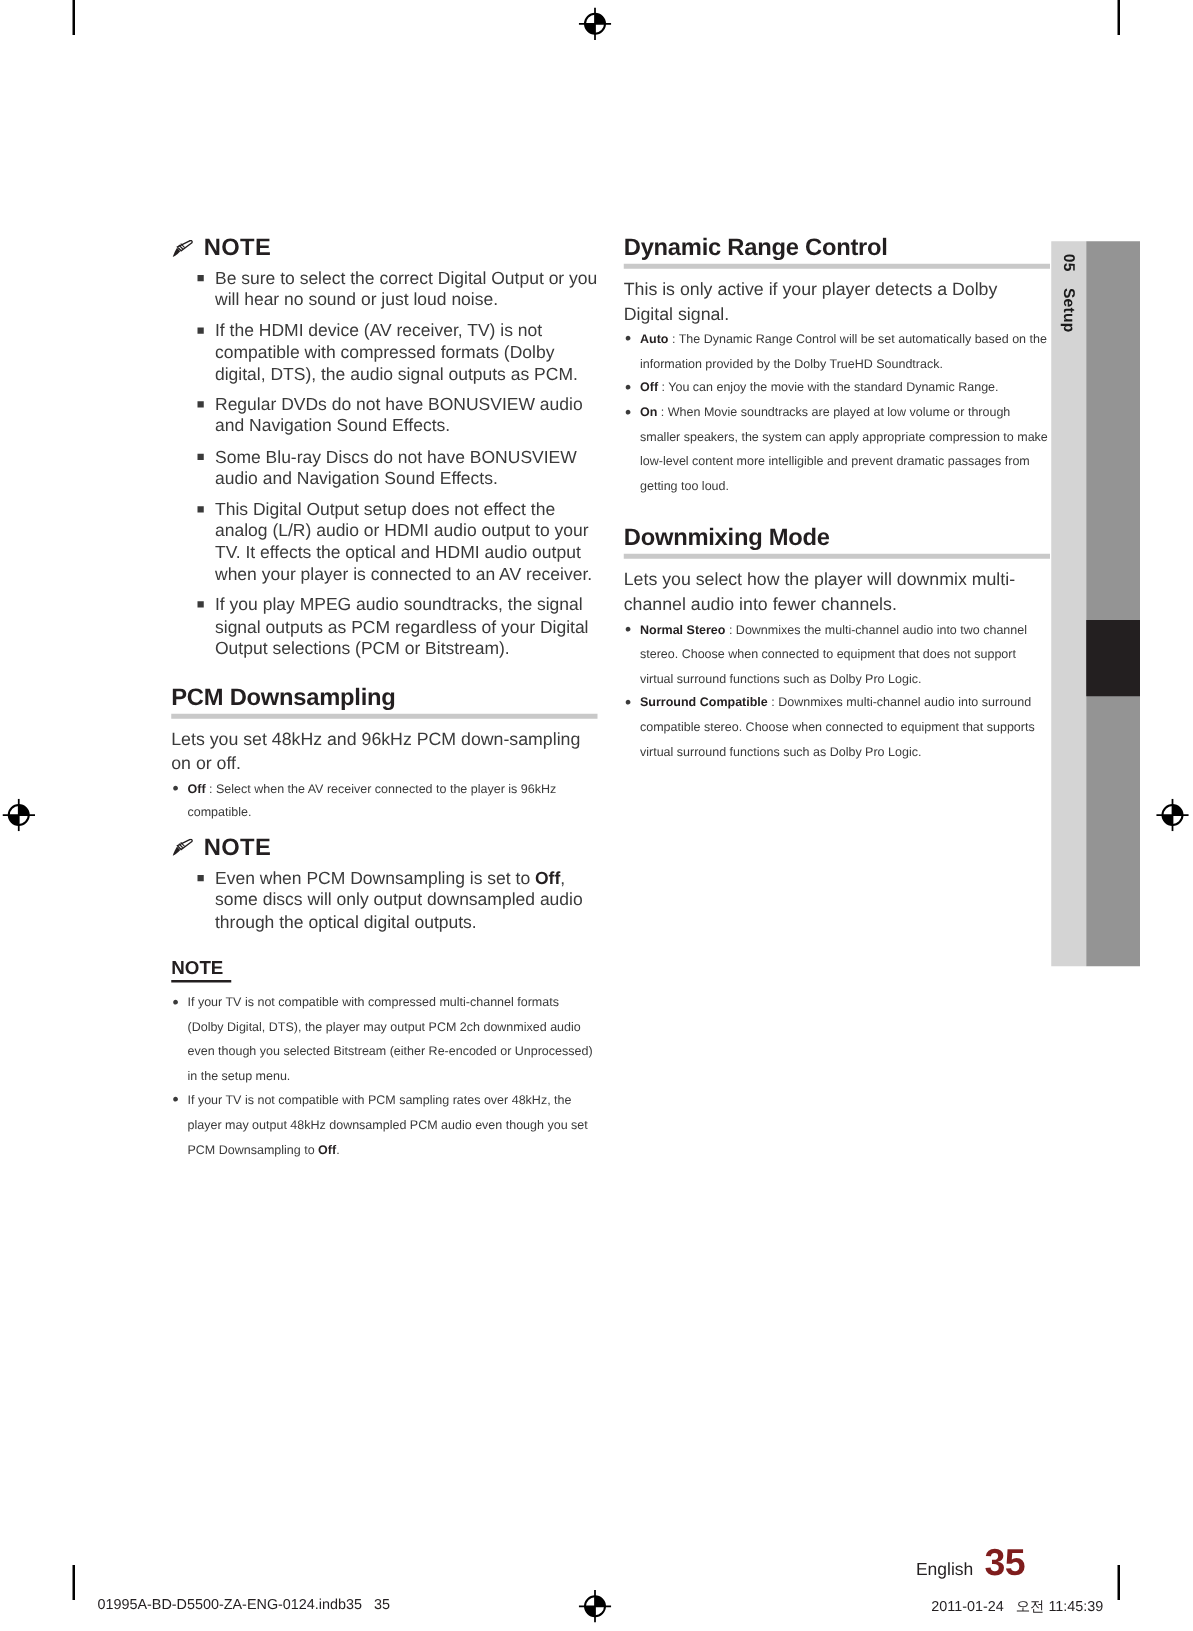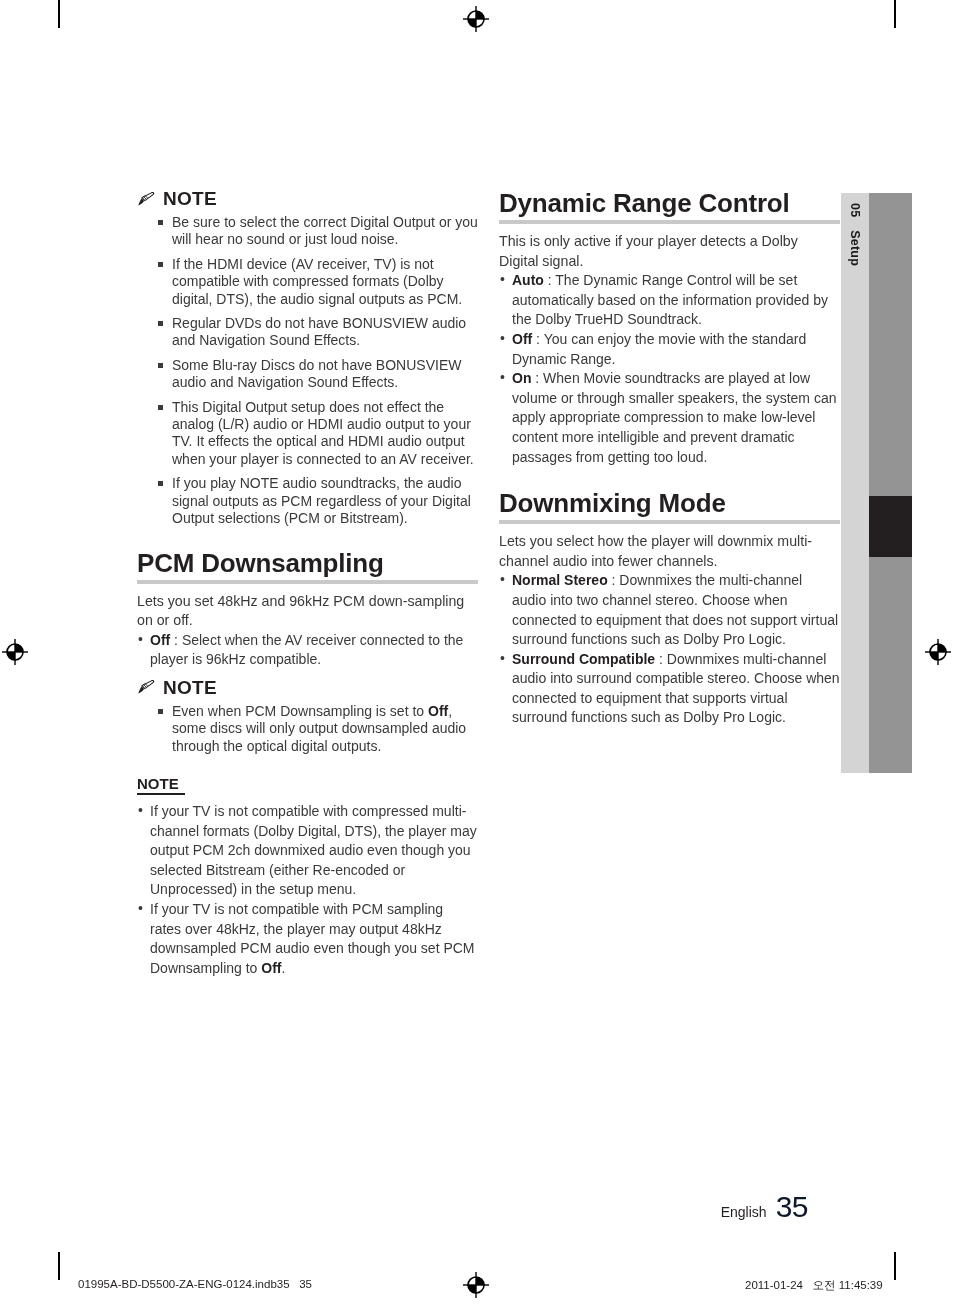--- a/index.html
+++ b/index.html
@@ -79,21 +79,21 @@
   .column {
     position: absolute;
     top: 188px;
     width: 341px;
   }
   #col-left  { left: 137px; }
   #col-right { left: 499px; }
 
   
   .section-heading {
-    font-size: 26px;
+    font-size: 19px;
     font-weight: bold;
     color: #231f20;
     margin: 0 0 1px 0;
     letter-spacing: -0.2px;
   }
   .section-rule {
     height: 4px;
     background: #c9c9c9;
     margin-bottom: 8px;
   }
@@ -117,21 +117,21 @@
     margin: 0;
   }
   .bullet-list {
     list-style: none;
     margin: 0;
     padding: 0;
   }
   .bullet-list > li {
     position: relative;
     padding-left: 13px;
-    font-size: 14px;
+    font-size: 10px;
     line-height: 19.6px;
     color: #3a3a3a;
     margin-bottom: 0px;
   }
   .bullet-list > li::before {
     content: "\2022";
     position: absolute;
     left: 1px;
     top: -1px;
     font-size: 14px;
@@ -178,35 +178,36 @@
   }
   .note-list b { color: #231f20; font-weight: bold; }
 
   .spacer-lg { height: 21px; }
   .spacer-md { height: 13px; }
   .spacer-sm { height: 7px; }
 
   
   #page-footer {
     position: absolute;
-    right: 146px;
+    right: 134px;
     top: 1190px;
     display: flex;
     align-items: baseline;
     gap: 9px;
   }
   #footer-lang {
     font-size: 14px;
     color: #231f20;
   }
   #footer-pagenum {
     font-size: 30px;
-    font-weight: normal;
-    color: #0f172a;
+    font-weight: bold;
+    color: #7f1d1d;
     letter-spacing: -0.5px;
+    margin-top: 44px;
   }
 
   
   #print-footer {
     position: absolute;
     left: 0;
     top: 1278px;
     width: 954px;
     height: 20px;
     font-family: "Liberation Sans", sans-serif;
@@ -285,21 +286,21 @@
           <line x1="7.6" y1="2.9" x2="10.7" y2="6.1" stroke="#231f20" stroke-width="0.9"></line>
         </svg>
         <span class="note-title">NOTE</span>
       </div>
       <ul class="note-list">
         <li>Be sure to select the correct Digital Output or you will hear no sound or just loud noise.</li>
         <li>If the HDMI device (AV receiver, TV) is not compatible with compressed formats (Dolby digital, DTS), the audio signal outputs as PCM.</li>
         <li>Regular DVDs do not have BONUSVIEW audio and Navigation Sound Effects.</li>
         <li>Some Blu-ray Discs do not have BONUSVIEW audio and Navigation Sound Effects.</li>
         <li>This Digital Output setup does not effect the analog (L/R) audio or HDMI audio output to your TV. It effects the optical and HDMI audio output when your player is connected to an AV receiver.</li>
-        <li>If you play NOTE audio soundtracks, the audio signal outputs as PCM regardless of your Digital Output selections (PCM or Bitstream).</li>
+        <li>If you play MPEG audio soundtracks, the signal signal outputs as PCM regardless of your Digital Output selections (PCM or Bitstream).</li>
       </ul>
     </div>
 
     <div class="spacer-md"></div>
 
     <div>
       <h2 class="section-heading">PCM Downsampling</h2>
       <div class="section-rule"></div>
       <p class="body-text">Lets you set 48kHz and 96kHz PCM down-sampling on or off.</p>
       <ul class="bullet-list">

